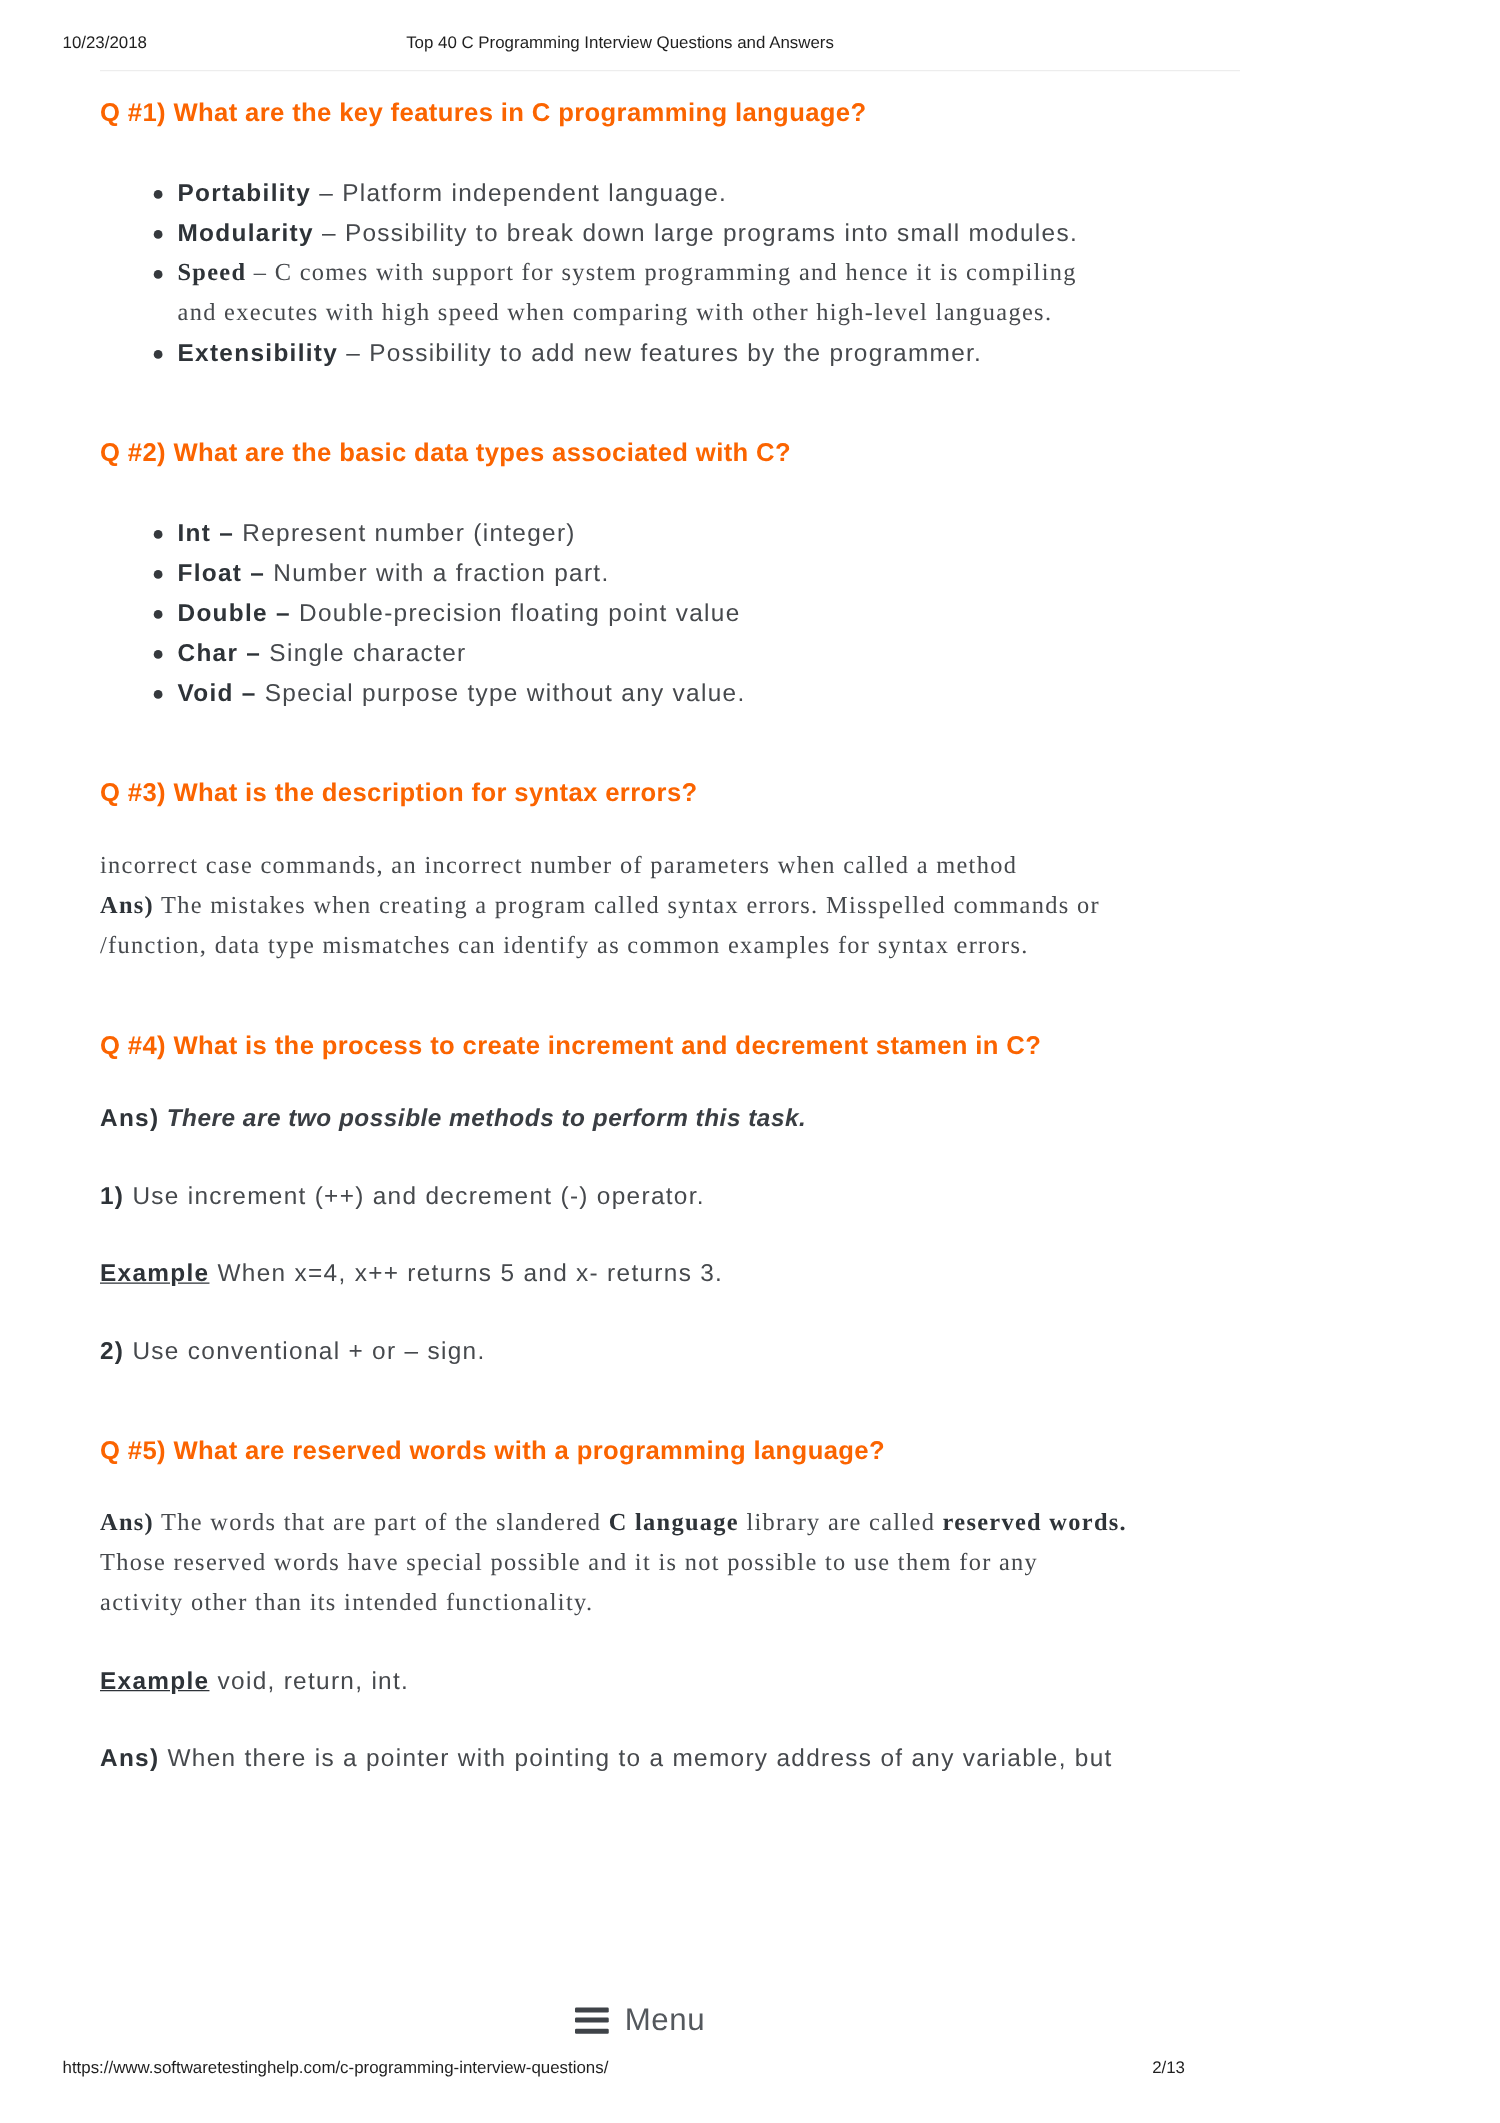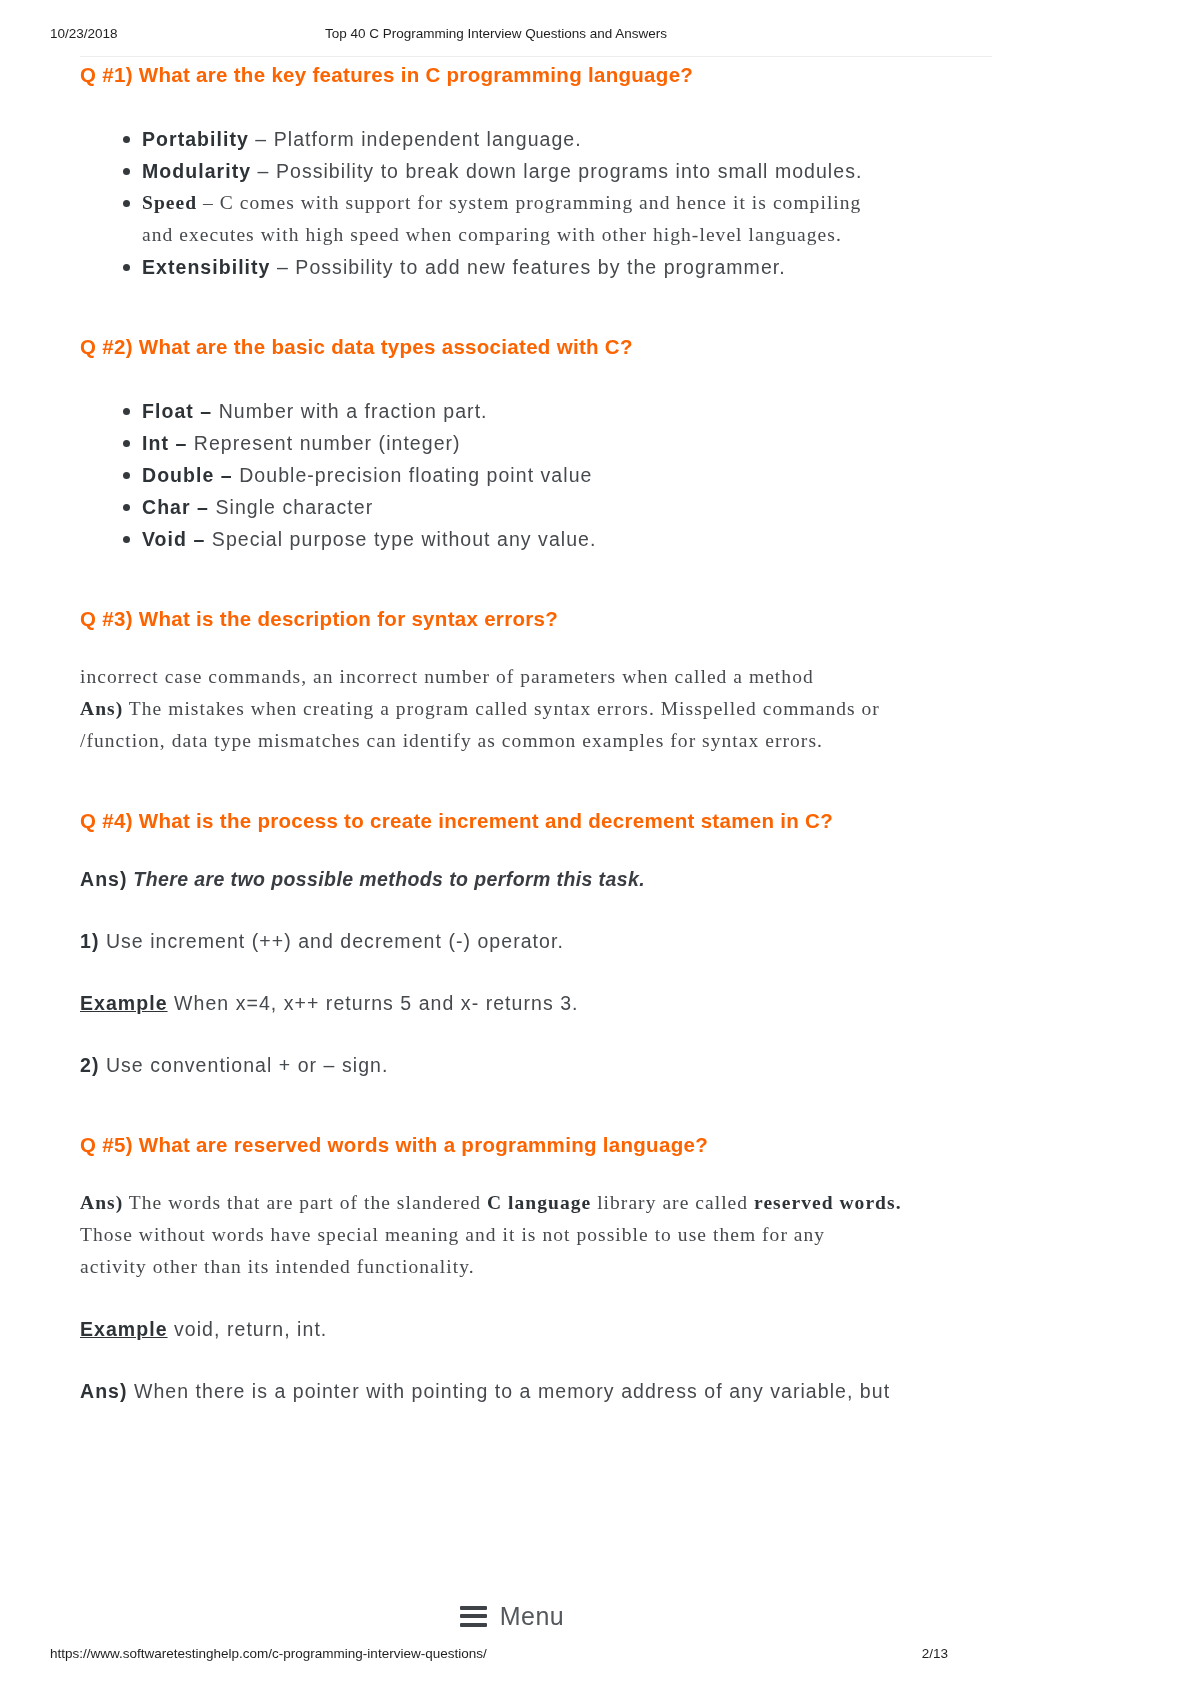--- a/index.html
+++ b/index.html
@@ -19,21 +19,21 @@
   
   .content{
     position:absolute;left:80px;top:56px;width:1040px;
     border-top:1px solid #ededed;padding-top:6px;
     font-size:19.5px;line-height:32px;letter-spacing:1.05px;color:#46494d;
   }
   .question{
     font-size:20.5px;line-height:24px;font-weight:700;color:#fb6400;
     letter-spacing:0.3px;margin:52px 0 30px;white-space:nowrap;
   }
-  .question:first-child{margin-top:0;}
+  .question:first-child{margin-top:16px;}
   .bullets{list-style:none;margin:36px 0 30px;padding:0;}
   .bullets li{position:relative;padding-left:62px;line-height:32px;white-space:nowrap;}
   .bullets li::before{
     content:"";position:absolute;left:43px;top:13px;width:7px;height:7px;
     border-radius:50%;background:#35393d;
   }
   .para{margin:30px 0;white-space:nowrap;}
   .line{display:block;font-family:Liberation Serif, serif;}
   .b{font-weight:700;color:#2e3338;}
   .lead{font-weight:700;color:#2e3338;}
@@ -69,22 +69,22 @@
       <li><strong class="lead">Modularity</strong><span> – Possibility to break down large programs into small modules.</span></li>
       <li>
         <span class="line"><strong class="lead">Speed</strong><span> – C comes with support for system programming and hence it is compiling</span></span>
         <span class="line">and executes with high speed when comparing with other high-level languages.</span>
       </li>
       <li><strong class="lead">Extensibility</strong><span> – Possibility to add new features by the programmer.</span></li>
     </ul>
 
     <h2 class="question">Q #2) What are the basic data types associated with C?</h2>
     <ul class="bullets">
+      <li><strong class="lead">Int –</strong><span> Represent number (integer)</span></li>
       <li><strong class="lead">Float –</strong><span> Number with a fraction part.</span></li>
-      <li><strong class="lead">Int –</strong><span> Represent number (integer)</span></li>
       <li><strong class="lead">Double –</strong><span> Double-precision floating point value</span></li>
       <li><strong class="lead">Char –</strong><span> Single character</span></li>
       <li><strong class="lead">Void –</strong><span> Special purpose type without any value.</span></li>
     </ul>
 
     <h2 class="question">Q #3) What is the description for syntax errors?</h2>
     <p class="para">
       <span class="line">incorrect case commands, an incorrect number of parameters when called a method</span>
       <span class="line"><strong class="b">Ans)</strong><span> The mistakes when creating a program called syntax errors. Misspelled commands or</span></span>
       <span class="line">/function, data type mismatches can identify as common examples for syntax errors.</span>
@@ -92,21 +92,21 @@
 
     <h2 class="question">Q #4) What is the process to create increment and decrement stamen in C?</h2>
     <p class="para"><strong class="b">Ans)</strong><em class="ital"> There are two possible methods to perform this task.</em></p>
     <p class="para"><strong class="b">1)</strong><span> Use increment (++) and decrement (-) operator.</span></p>
     <p class="para"><strong class="example-label">Example</strong><span> When x=4, x++ returns 5 and x- returns 3.</span></p>
     <p class="para"><strong class="b">2)</strong><span> Use conventional + or – sign.</span></p>
 
     <h2 class="question">Q #5) What are reserved words with a programming language?</h2>
     <p class="para">
       <span class="line"><strong class="b">Ans)</strong><span> The words that are part of the slandered </span><strong class="b">C language</strong><span> library are called </span><strong class="b">reserved words.</strong></span>
-      <span class="line">Those without words have special meaning and it is not possible to use them for any</span>
+      <span class="line">Those reserved words have special possible and it is not possible to use them for any</span>
       <span class="line">activity other than its intended functionality.</span>
     </p>
     <p class="para"><strong class="example-label">Example</strong><span> void, return, int.</span></p>
 
     <p class="para"><strong class="b">Ans)</strong><span> When there is a pointer with pointing to a memory address of any variable, but</span></p>
 
   </div>
 
   <button class="back-to-top">
     <span>

